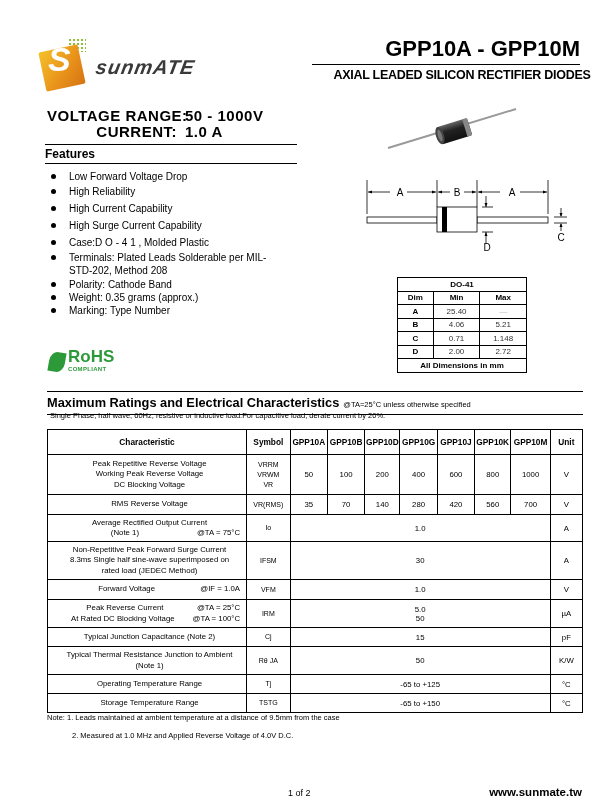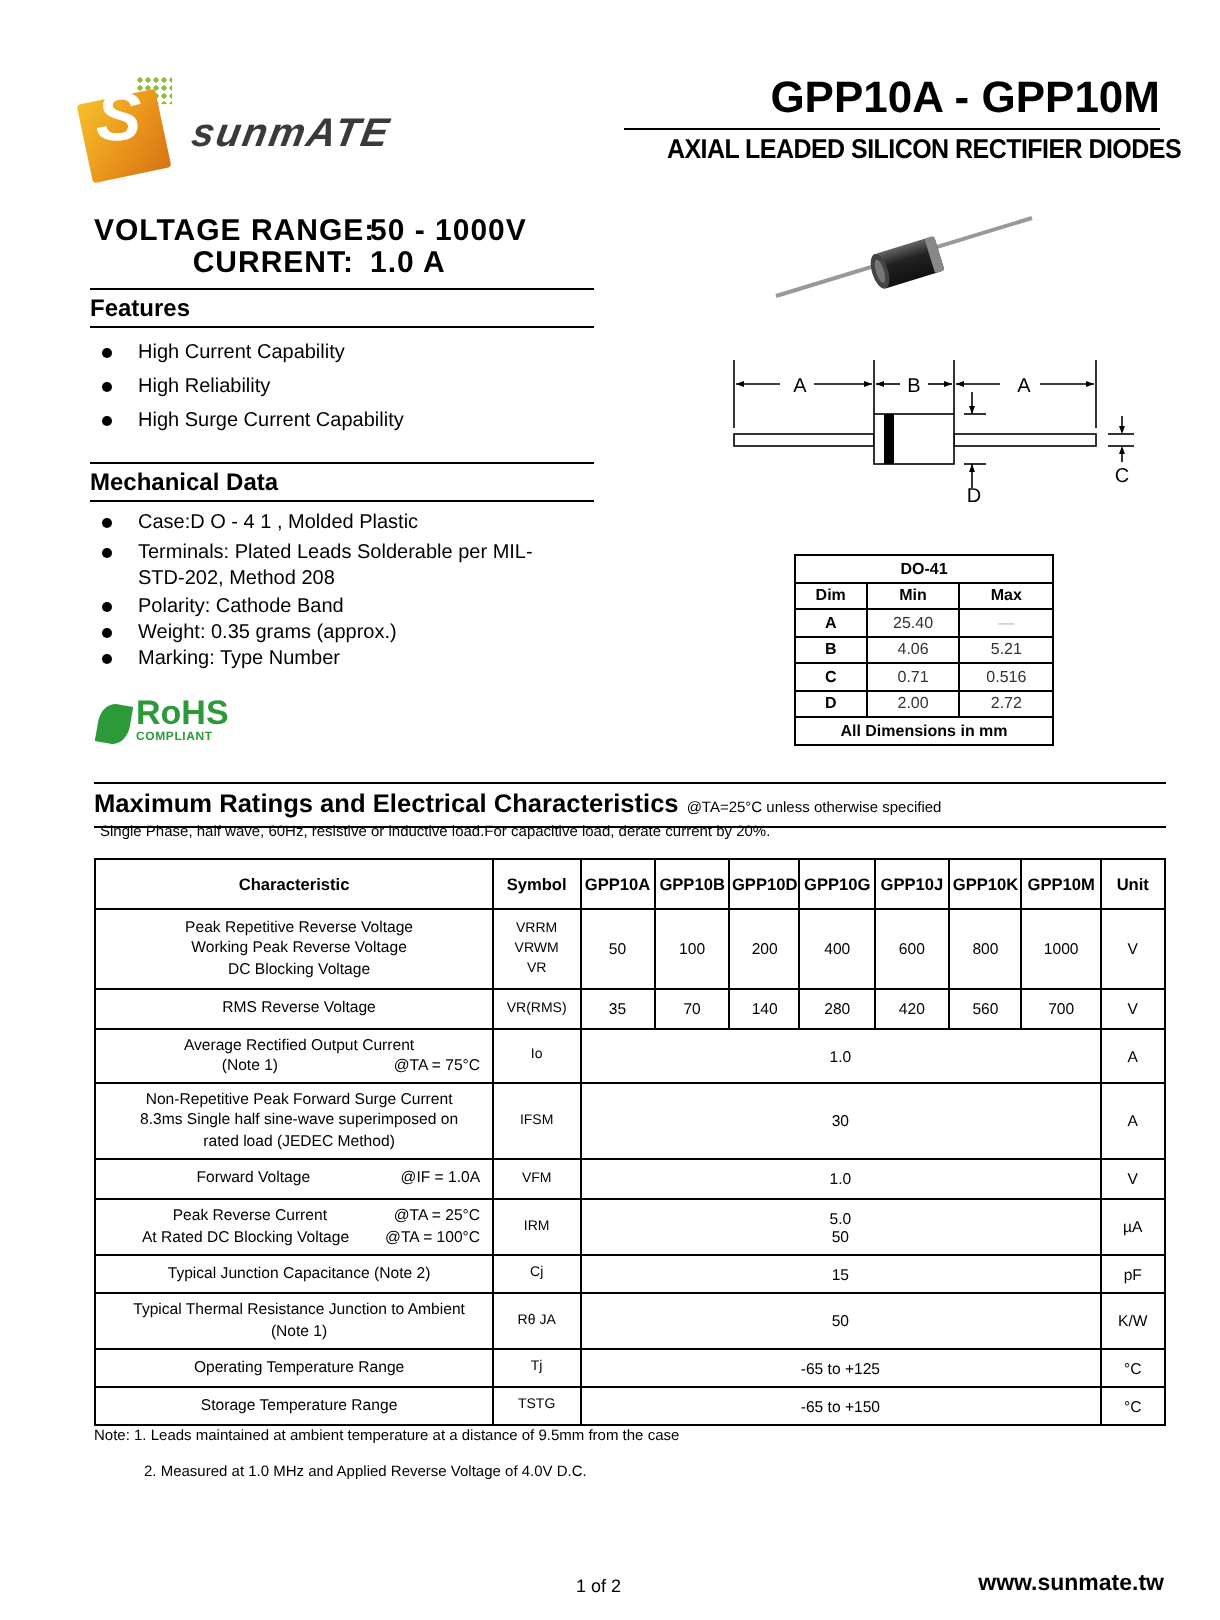--- a/index.html
+++ b/index.html
@@ -81,25 +81,25 @@
 
 <div class="left-col">
   <div class="spec-row">
     <span class="lab">VOLTAGE  RANGE:</span><span class="val">50 - 1000V</span>
   </div>
   <div class="spec-row" style="margin-bottom:4px;">
     <span class="lab">CURRENT:</span><span class="val">1.0 A</span>
   </div>
   <div class="section-h">Features</div>
   <ul class="bul features">
+    <li>Low Forward Voltage Drop</li>
+    <li class="g">High Reliability</li>
     <li class="g">High Current Capability</li>
-    <li class="g">High Reliability</li>
     <li>High Surge Current Capability</li>
   </ul>
-  <div class="section-h" style="margin-top:14px;">Mechanical Data</div>
   <ul class="bul mech" style="margin-top:4px;">
     <li style="margin-bottom:2px;">Case:D O - 4 1  , Molded Plastic</li>
     <li style="margin-bottom:1px;padding-right:20px;">Terminals: Plated Leads Solderable per MIL-STD-202, Method 208</li>
     <li>Polarity: Cathode Band</li>
     <li>Weight: 0.35 grams (approx.)</li>
     <li>Marking: Type Number</li>
   </ul>
 </div>
 
 <div class="rohs">
@@ -191,21 +191,21 @@
         <td class="num" style="color:#bbb;">—</td>
       </tr>
   <tr>
         <td class="lab">B</td>
         <td class="num">4.06</td>
         <td class="num">5.21</td>
       </tr>
   <tr>
         <td class="lab">C</td>
         <td class="num">0.71</td>
-        <td class="num">0.516</td>
+        <td class="num">1.148</td>
       </tr>
   <tr>
         <td class="lab">D</td>
         <td class="num">2.00</td>
         <td class="num">2.72</td>
       </tr>
   <tr class="h">
         <td colspan="3">All Dimensions in mm</td>
       </tr>
 </tbody>

